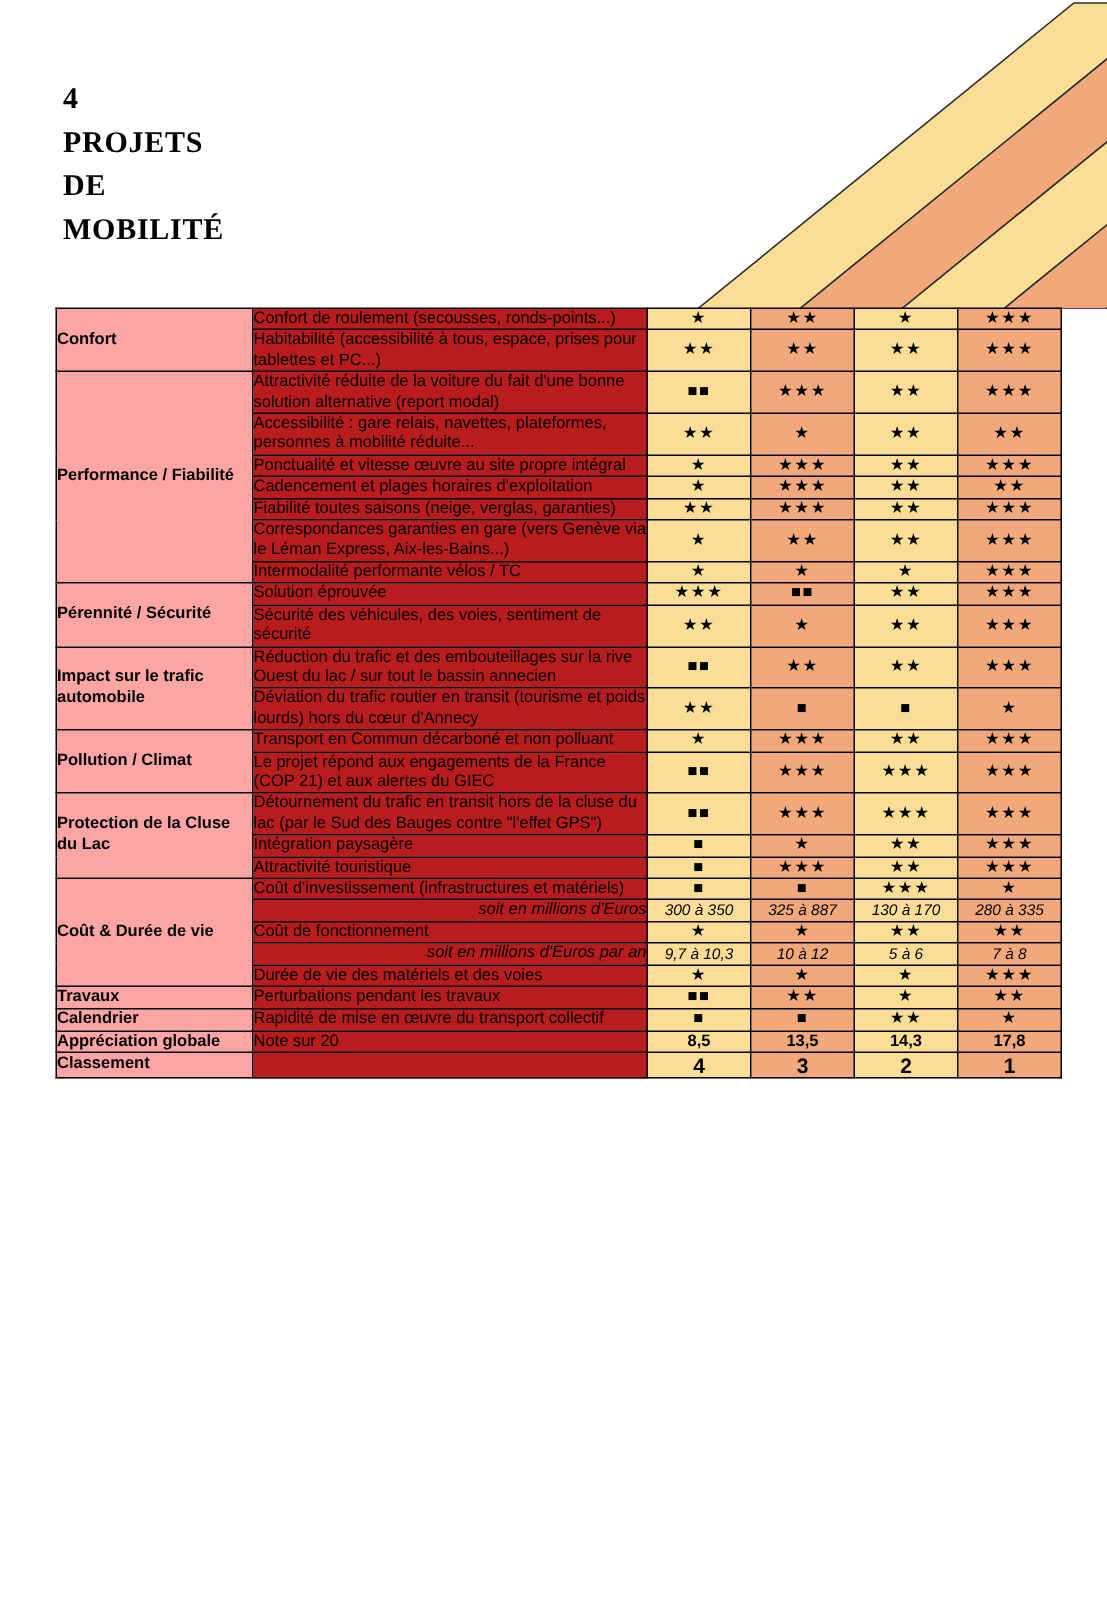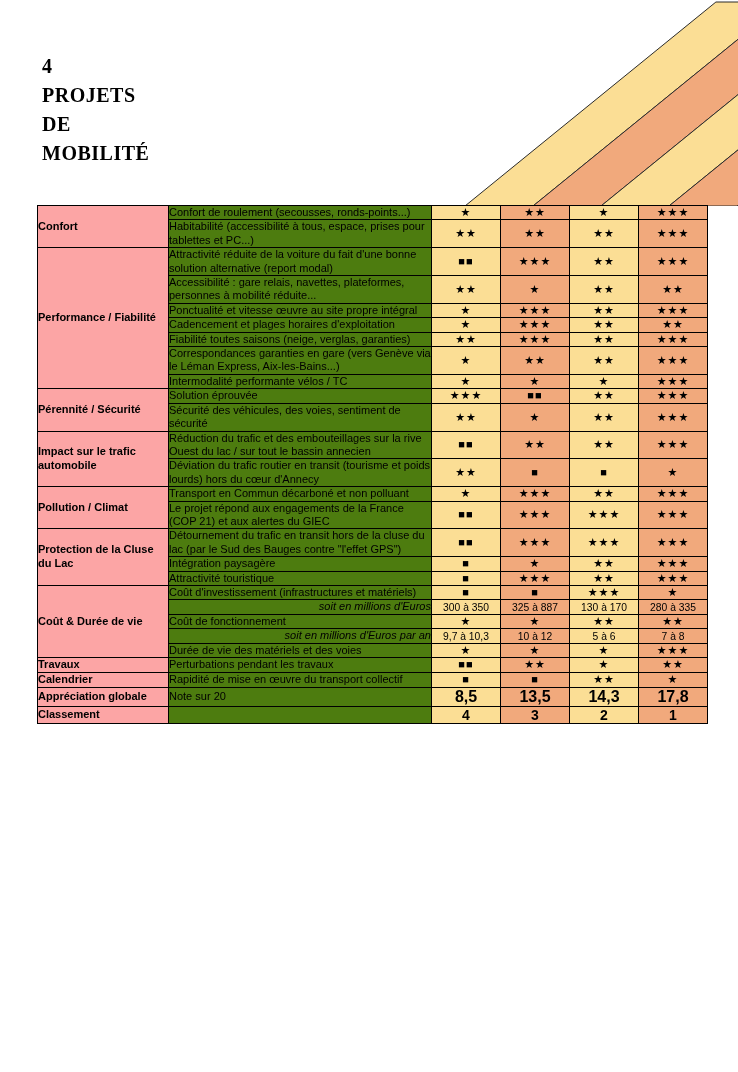--- a/index.html
+++ b/index.html
@@ -40,21 +40,21 @@
   .cat{
     width:130px;
     font-weight:bold;font-size:12.2px;
     padding:3px 6px 3px 7px;
     background:#fca5a5;
     line-height:1.25;
   }
   .crit{
     width:262px;
     padding:3px 5px 3px 6px;
-    background:#4d7c0f;
+    background:#b91c1c;
     line-height:1.22;
     font-size:11.1px;
   }
   .crit.sub{
     text-align:right;font-style:italic;font-size:10.6px;padding-right:7px;
   }
   .score{
     width:68px;text-align:center;
     font-size:12px;
     padding:2px 0;
@@ -63,22 +63,22 @@
   .c0{background:#FBDE95;}
   .c1{background:#F1A97C;}
   .c2{background:#FBDE95;}
   .c3{background:#F1A97C;}
 
   
   .thick-top > td{border-top:3px solid #000;}
   .thick-bot > td{border-bottom:3px solid #000;}
 
   .marks{display:block;line-height:1;letter-spacing:1px;white-space:nowrap;}
-  .numval{font-size:10.3px;}
-  .bignum{font-weight:bold;font-size:16px;}
+  .numval{font-style:italic;font-size:10.3px;}
+  .bignum{font-weight:bold;font-size:11px;}
   .rank{font-weight:bold;font-size:14px;}
 </style>
 </head>
 <body>
 
 <div id="title">
   <div>4</div>
   <div>PROJETS</div>
   <div>DE</div>
   <div>MOBILITÉ</div>

